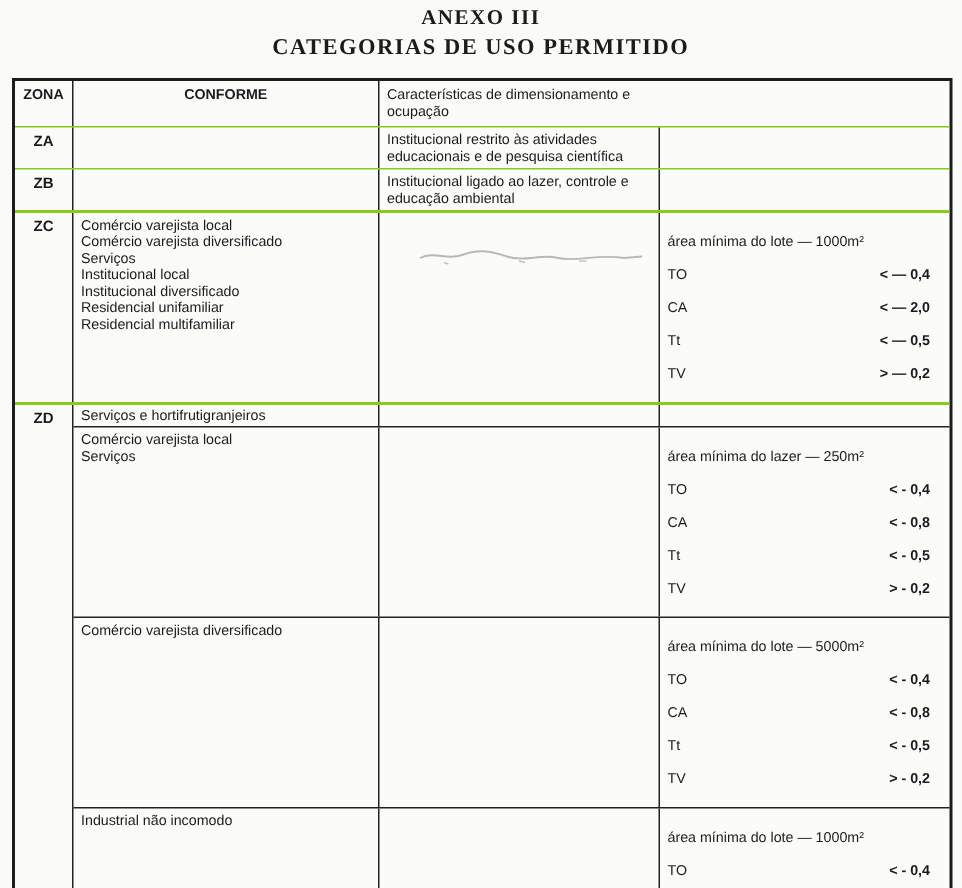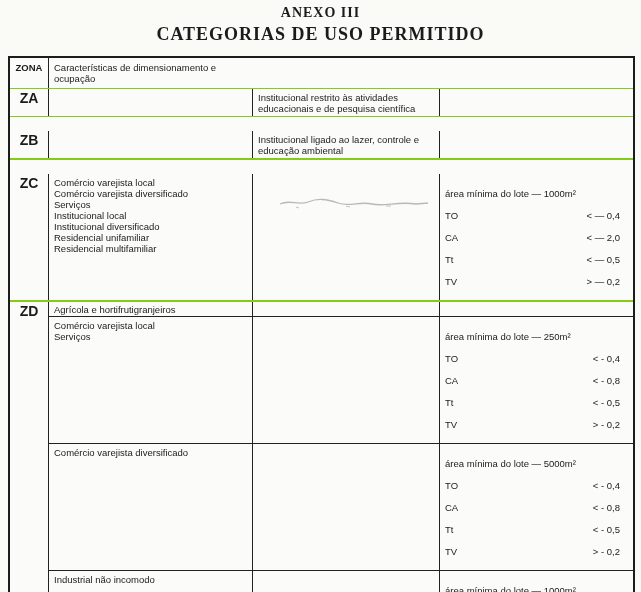--- a/index.html
+++ b/index.html
@@ -7,57 +7,57 @@
   body {
     background: #fafaf7;
     font-family: "Liberation Sans", sans-serif;
     color: #1b1b1b;
     -webkit-font-smoothing: antialiased;
   }
   .doc { width: 641px; height: 592px; padding-top: 5px; position: relative; overflow: hidden; }
 
   .title-block { text-align: center; font-family: "Liberation Serif", serif; font-weight: bold; }
   .title { font-size: 14px; letter-spacing: 1px; }
-  .subtitle { font-size: 18px; letter-spacing: 1px; margin-top: 3px; }
+  .subtitle { font-size: 15px; letter-spacing: 1px; margin-top: 3px; }
 
   .ztable {
     margin: 11px 6px 0 8px;
     width: 627px;
     border: 2px solid #1c1c1c;
     background: #fbfbf9;
   }
   .row { display: grid; grid-template-columns: 38px 204px 187px 1fr; border-bottom: 1px solid #84cc16; }
-  .row.sep { border-bottom-width: 2px; margin-top: 14px; }
+  .row.sep { border-bottom-width: 2px; }
   .row:last-child, .zd-sub:last-child { border-bottom: none; }
 
   .cell {
     border-left: 1px solid #222;
     padding: 3px 5px 2px 5px;
     font-size: 9.5px;
     line-height: 11px;
     white-space: pre-line;
     overflow: hidden;
   }
   .cell:first-child { border-left: none; }
 
-  .zona-cell { font-weight: bold; text-align: center; font-size: 14px; padding-top: 4px; }
+  .zona-cell { font-weight: bold; text-align: center; font-size: 10px; padding-top: 4px; }
   .hdr .cell { padding-top: 4px; }
   .hdr-zona, .hdr-conforme { font-weight: bold; text-align: center; font-size: 9.5px; }
 
   
   .zd-block { display: grid; grid-template-columns: 38px 1fr; border-bottom: 2px solid #222; }
   .zd-subrows { border-left: 1px solid #222; }
   .zd-sub { display: grid; grid-template-columns: 203px 187px 1fr; border-bottom: 1px solid #222; }
   .zd-sub .cell:first-child { border-left: none; }
 
   
   .chars { padding-right: 3px; }
   .area-line { padding-right: 4px; }
   .param { display: flex; justify-content: space-between; }
-  .param .p-val { padding-right: 10px; }
+  .param .p-val { padding-right: 10px; font-weight: bold; }
 
   
   .h-hdr  { min-height: 31px; }
   .h-za   { min-height: 25px; }
   .h-zb   { min-height: 23px; }
   .h-zc   { min-height: 80px; }
   .h-zda  { min-height: 15px; }
   .h-zdb  { min-height: 59px; }
   .h-zdc  { min-height: 55px; }
   .h-zdd  { min-height: 57px; }
@@ -72,20 +72,21 @@
 
   <div class="title-block">
     <div class="title">ANEXO III</div>
     <div class="subtitle">CATEGORIAS DE USO PERMITIDO</div>
   </div>
 
   <div class="ztable">
 
     <div class="row hdr h-hdr">
       <div class="cell hdr-zona">ZONA</div>
+      <div class="cell hdr-conforme">CONFORME</div>
       <div class="cell">Características de dimensionamento e ocupação</div>
     </div>
 
     <div class="row h-za">
       <div class="cell zona-cell">ZA</div>
       <div class="cell"></div>
       <div class="cell">Institucional restrito às atividades educacionais e de pesquisa científica</div>
       <div class="cell"></div>
     </div>
 
@@ -130,31 +131,31 @@
           <span class="p-val">&gt; — 0,2</span>
         </div>
       </div>
     </div>
 
     <div class="zd-block">
       <div class="cell zona-cell">ZD</div>
       <div class="zd-subrows">
 
         <div class="zd-sub h-zda">
-          <div class="cell">Agrícola e hortifrutigranjeiros</div>
+          <div class="cell">Serviços e hortifrutigranjeiros</div>
           <div class="cell"></div>
           <div class="cell chars"></div>
         </div>
 
         <div class="zd-sub h-zdb">
           <div class="cell">Comércio varejista local
 Serviços</div>
           <div class="cell"></div>
           <div class="cell chars">
-            <div class="area-line">área mínima do lote — 250m²</div>
+            <div class="area-line">área mínima do lazer — 250m²</div>
             <div class="param">
               <span class="p-lab">TO</span>
               <span class="p-val">&lt; - 0,4</span>
             </div>
             <div class="param">
               <span class="p-lab">CA</span>
               <span class="p-val">&lt; - 0,8</span>
             </div>
             <div class="param">
               <span class="p-lab">Tt</span>

